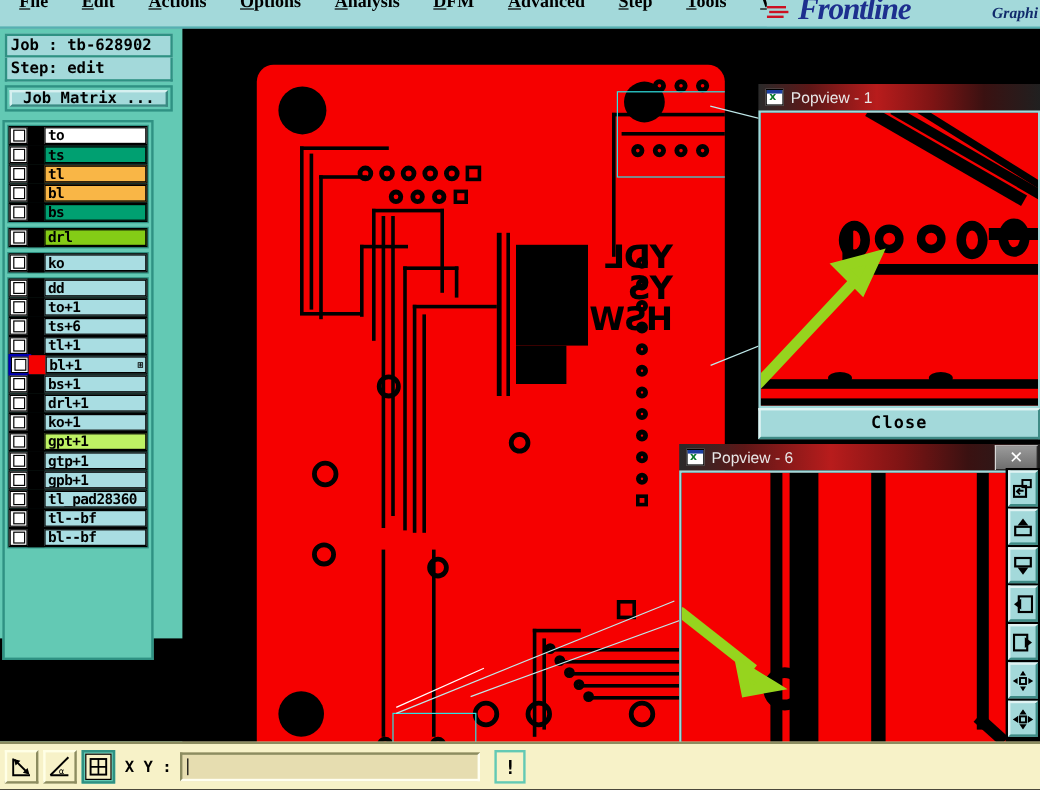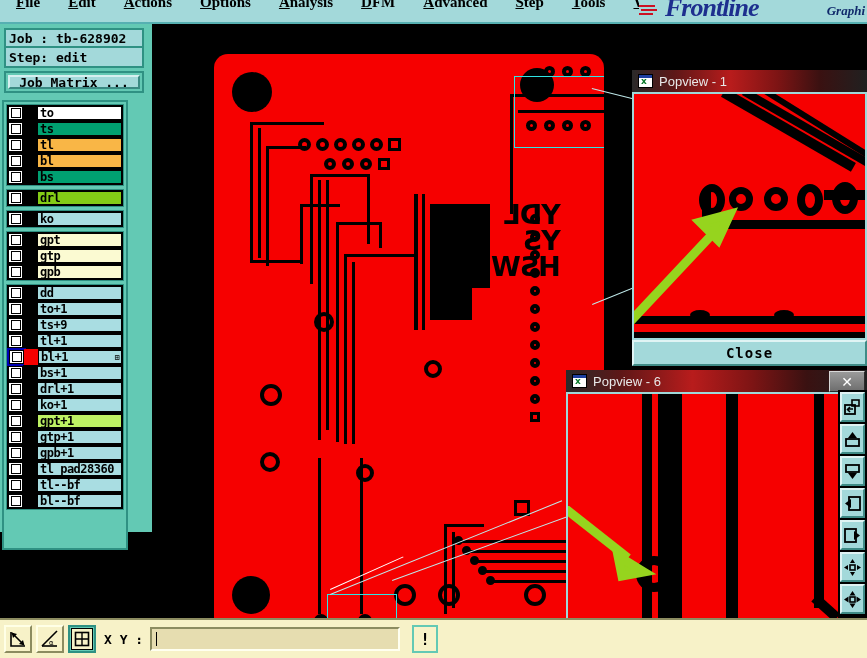--- a/index.html
+++ b/index.html
@@ -491,58 +491,35 @@
           <div class="lswatch" style="background: rgb(0, 0, 0);"></div>
           <div class="lname" style="background: rgb(169, 221, 226);">ko</div>
         </div>
       </div>
       <div class="grp">
         <div class="lrow">
           <div class="lcheck">
             <i></i>
           </div>
           <div class="lswatch" style="background: rgb(0, 0, 0);"></div>
-          <div class="lname" style="background: rgb(251, 250, 210);">gpt</div>
-        </div>
-        <div class="lrow">
-          <div class="lcheck">
-            <i></i>
-          </div>
-          <div class="lswatch" style="background: rgb(0, 0, 0);"></div>
-          <div class="lname" style="background: rgb(251, 250, 210);">gtp</div>
-        </div>
-        <div class="lrow">
-          <div class="lcheck">
-            <i></i>
-          </div>
-          <div class="lswatch" style="background: rgb(0, 0, 0);"></div>
-          <div class="lname" style="background: rgb(251, 250, 210);">gpb</div>
-        </div>
-      </div>
-      <div class="grp">
-        <div class="lrow">
-          <div class="lcheck">
-            <i></i>
-          </div>
-          <div class="lswatch" style="background: rgb(0, 0, 0);"></div>
           <div class="lname" style="background: rgb(169, 221, 226);">dd</div>
         </div>
         <div class="lrow">
           <div class="lcheck">
             <i></i>
           </div>
           <div class="lswatch" style="background: rgb(0, 0, 0);"></div>
           <div class="lname" style="background: rgb(169, 221, 226);">to+1</div>
         </div>
         <div class="lrow">
           <div class="lcheck">
             <i></i>
           </div>
           <div class="lswatch" style="background: rgb(0, 0, 0);"></div>
-          <div class="lname" style="background: rgb(169, 221, 226);">ts+9</div>
+          <div class="lname" style="background: rgb(169, 221, 226);">ts+6</div>
         </div>
         <div class="lrow">
           <div class="lcheck">
             <i></i>
           </div>
           <div class="lswatch" style="background: rgb(0, 0, 0);"></div>
           <div class="lname" style="background: rgb(169, 221, 226);">tl+1</div>
         </div>
         <div class="lrow sel">
           <div class="lcheck">

